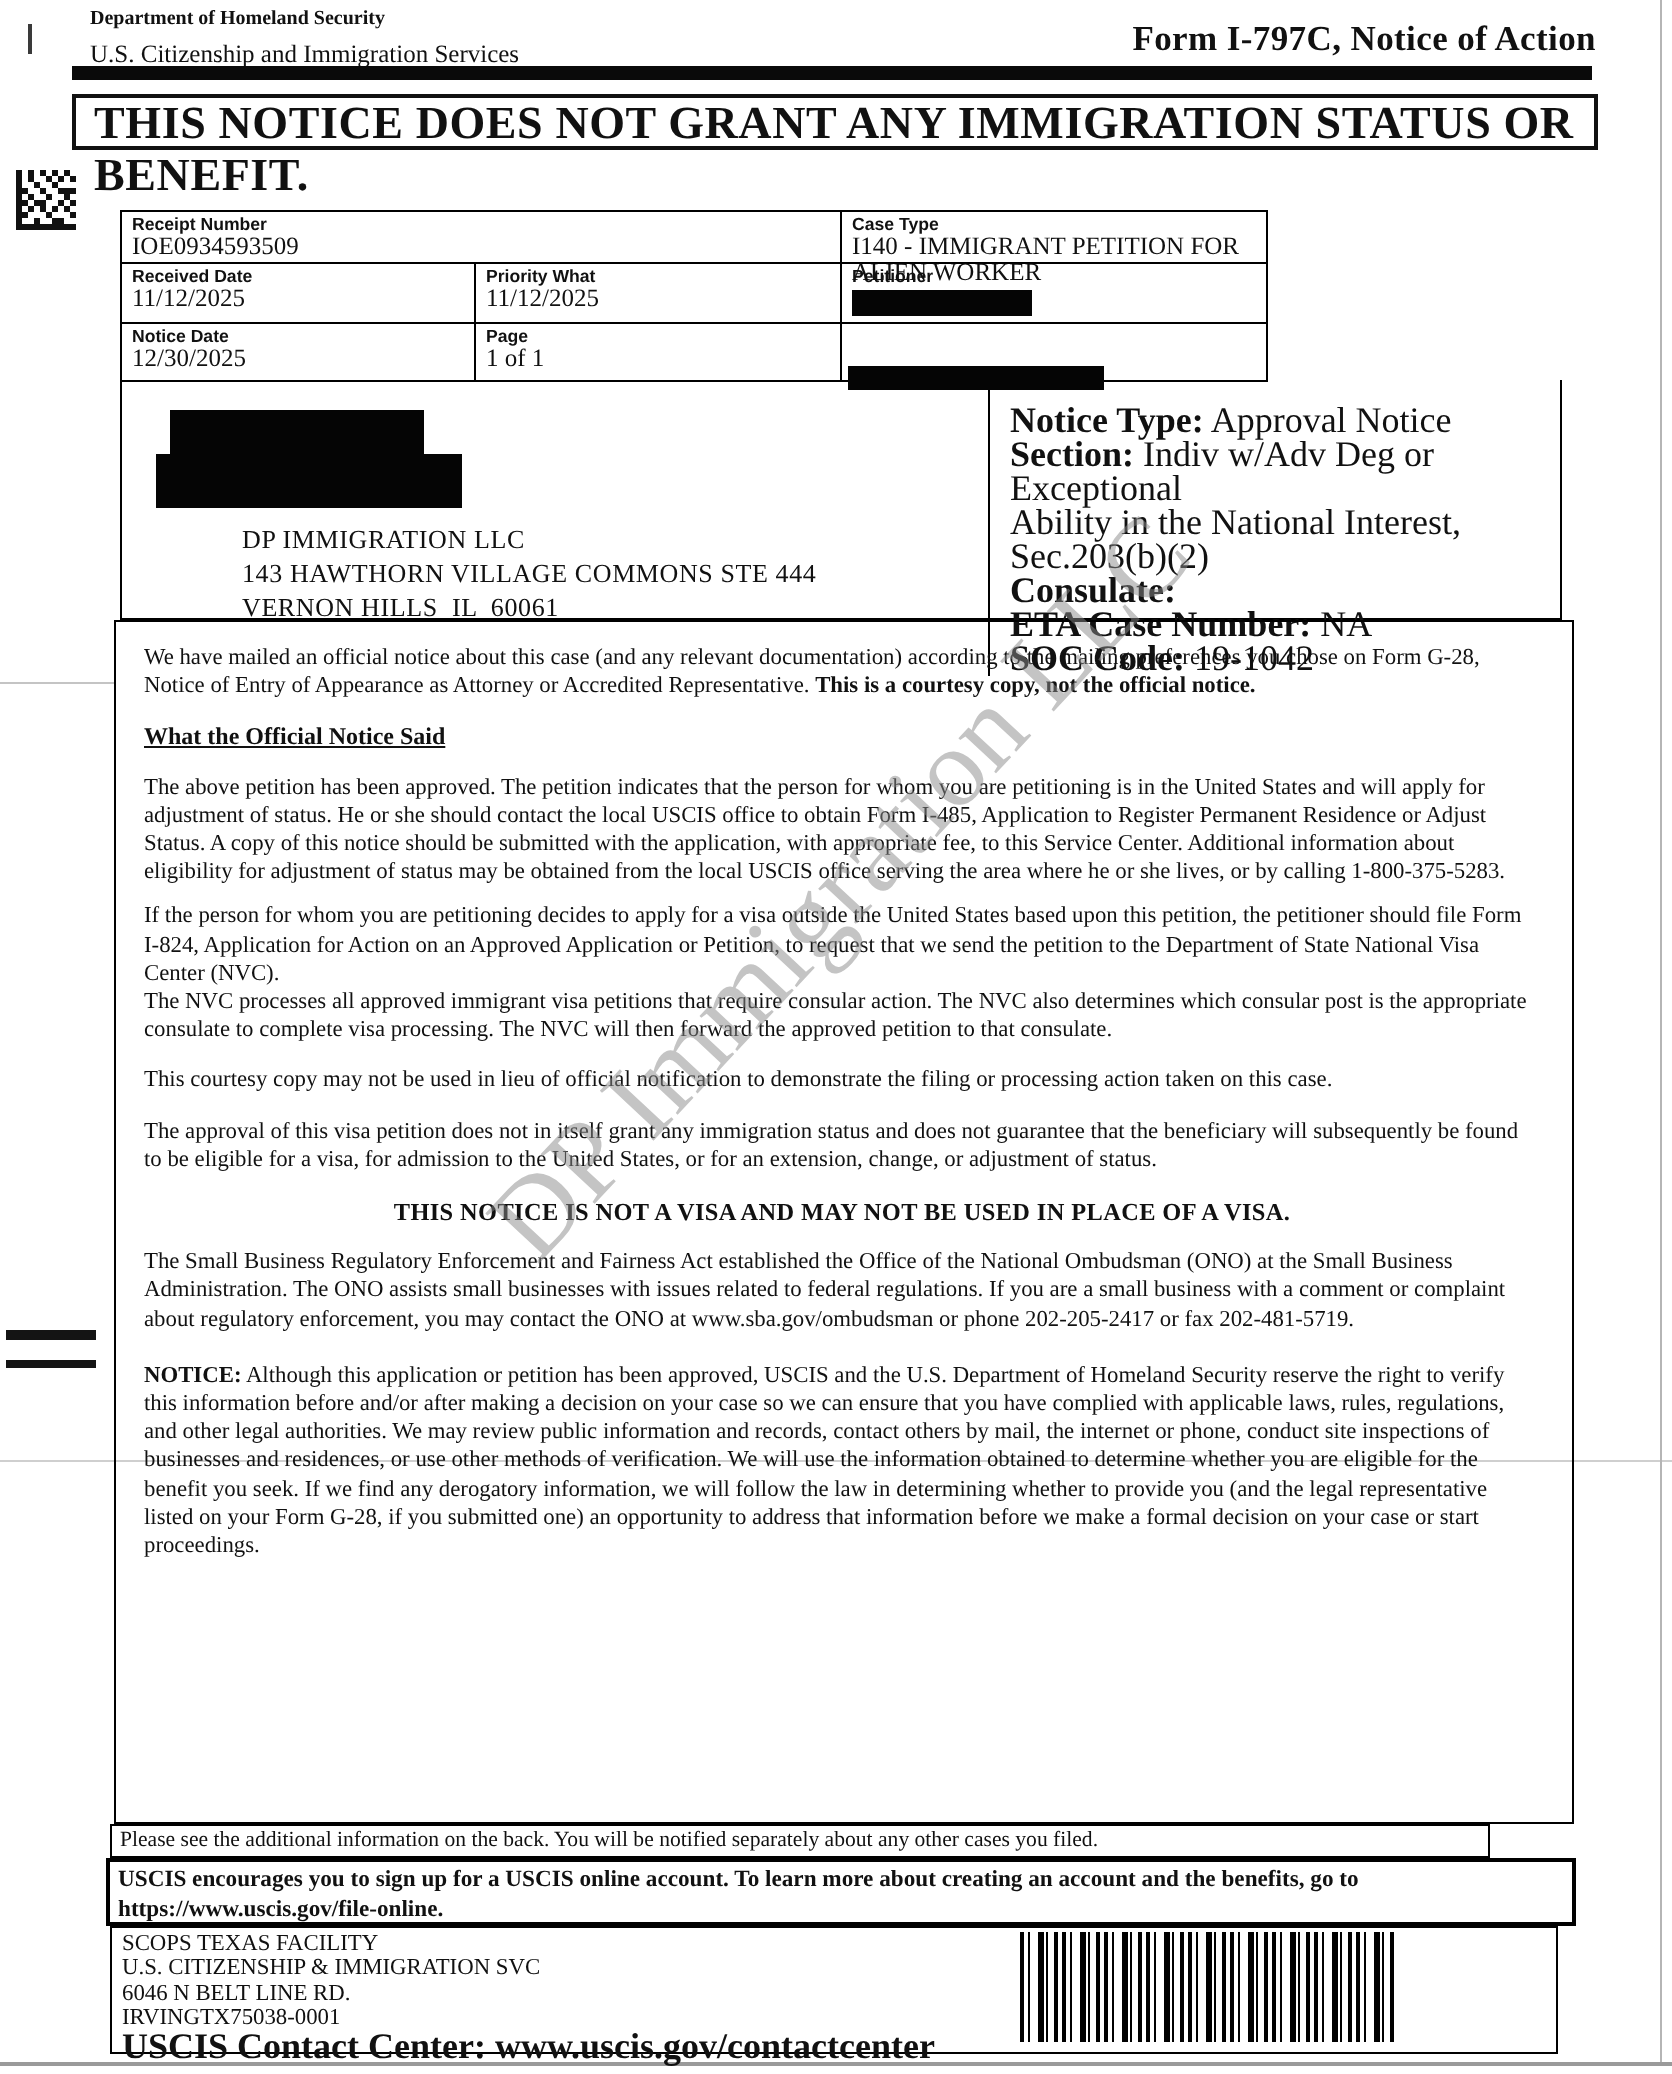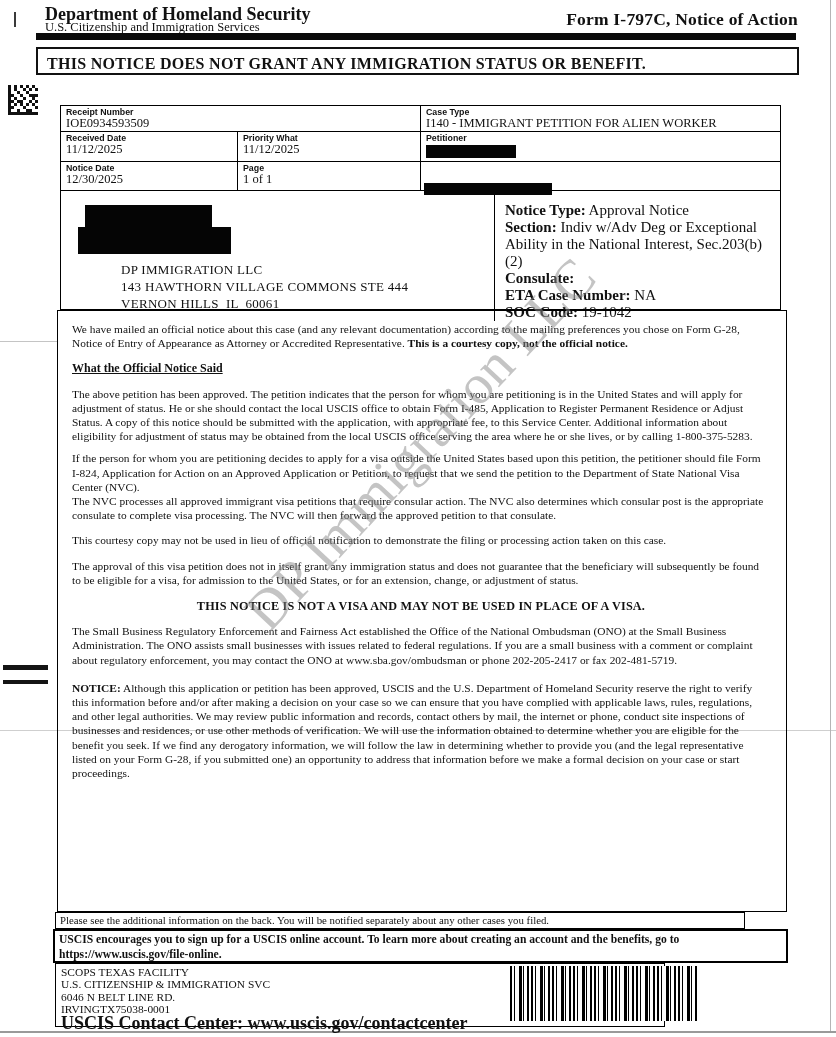--- a/index.html
+++ b/index.html
@@ -2,32 +2,32 @@
 <html><head>
 <meta charset="utf-8">
 <style>
   html,body{margin:0;padding:0;background:#ffffff;}
   *{box-sizing:border-box;}
   .page{position:relative;width:836px;height:1037px;background:#fff;
         font-family:"Liberation Serif",serif;color:#111;overflow:hidden;}
   .abs{position:absolute;}
 
   
-  .hdr1{left:45px;top:4px;font-weight:bold;font-size:18px;}
+  .hdr1{left:45px;top:4px;font-weight:bold;font-size:10px;}
   .hdr2{left:45px;top:20px;font-size:12.5px;}
   .hdr-right{right:38px;top:9px;font-weight:bold;font-size:17.5px;letter-spacing:.2px;}
   .black-bar{left:36px;top:33px;width:760px;height:7px;background:#0a0a0a;}
   .banner{left:36px;top:47px;width:763px;height:28px;border:2px solid #111;
-          font-weight:bold;font-size:16px;letter-spacing:.3px;
-          display:flex;align-items:flex-end;padding-left:9px;}
+          font-weight:bold;font-size:23px;letter-spacing:.3px;
+          display:flex;align-items:flex-start;padding-left:9px;}
   .topmark{left:14px;top:12px;width:2px;height:15px;background:#3a3a3a;}
   .datamatrix{left:8px;top:85px;}
 
   
-  .case-table{left:60px;top:105px;width:721px;border:1.5px solid #000;
+  .case-table{left:60px;top:105px;width:574px;border:1.5px solid #000;
               display:grid;grid-template-columns:177px 183px 1fr;
               grid-template-rows:26px 30px 28px;}
   .cell{border-right:1px solid #000;border-bottom:1px solid #000;
         padding:1px 0 0 5px;position:relative;overflow:visible;}
   .cell.last-col{border-right:none;}
   .cell.last-row{border-bottom:none;}
   .lbl{font-family:"Liberation Sans",sans-serif;font-weight:bold;font-size:8.8px;}
   .val{font-size:12.5px;line-height:13px;}
   .span2{grid-column:1/3;}
   .redact{background:#050505;}
@@ -38,21 +38,21 @@
 
   
   .addr-box{left:60px;top:190px;width:721px;height:120px;border:1.5px solid #000;border-top:none;
             display:grid;grid-template-columns:433px 1fr;}
   .addr-left{position:relative;}
   .name-redact1{position:absolute;left:24px;top:15px;width:127px;height:23px;}
   .name-redact2{position:absolute;left:17px;top:37px;width:153px;height:27px;}
   .addr-line{position:absolute;left:60px;font-size:13px;letter-spacing:.3px;white-space:pre;}
   .addr-l1{top:72px;} .addr-l2{top:89px;} .addr-l3{top:106px;}
   .meta-cell{border-left:1.5px solid #000;padding:12px 6px 0 10px;
-             font-size:15px;line-height:17px;}
+             font-size:18px;line-height:17px;}
   .b{font-weight:bold;}
 
   
   .body-box{left:57px;top:310px;width:730px;height:602px;border:1.5px solid #000;
             padding:11px 16px 0 14px;font-size:11.4px;line-height:14.2px;z-index:1;}
   .body-box p{margin:0;}
   .h-said{margin-top:11px !important;font-weight:bold;text-decoration:underline;font-size:12px;}
   .mt11{margin-top:11px !important;}
   .mt8{margin-top:8px !important;}
   .mt0{margin-top:0 !important;}
@@ -70,21 +70,21 @@
   .dash1{left:3px;top:665px;width:45px;height:5px;background:#141414;}
   .dash2{left:3px;top:680px;width:45px;height:4px;background:#141414;}
   .edge-right{left:830px;top:0;width:1px;height:1033px;background:#b5b5b5;}
   .edge-bottom{left:0;top:1031px;width:836px;height:2px;background:#9a9a9a;}
 
   
   .back-box{left:55px;top:912px;width:690px;height:17px;border:1px solid #000;
             font-size:10.8px;padding:1px 0 0 4px;}
   .online-box{left:53px;top:929px;width:735px;height:34px;border:2px solid #000;
               font-weight:bold;font-size:11.6px;line-height:15px;padding:1px 6px 0 4px;}
-  .facility-box{left:55px;top:963px;width:610px;height:64px;border:1.5px solid #000;
+  .facility-box{left:55px;top:963px;width:724px;height:64px;border:1.5px solid #000;
                 padding:2px 0 0 5px;font-size:11.4px;line-height:12.4px;}
   .facility-box .contact{font-weight:bold;font-size:18px;margin-top:1px;}
   .barcode{left:510px;top:966px;width:189px;height:55px;background:
     repeating-linear-gradient(90deg,
       #000 0 2px, #fff 2px 4px,
       #000 4px 5px, #fff 5px 9px,
       #000 9px 12px, #fff 12px 13px,
       #000 13px 14px, #fff 14px 17px,
       #000 17px 19px, #fff 19px 21px);}
 </style>

